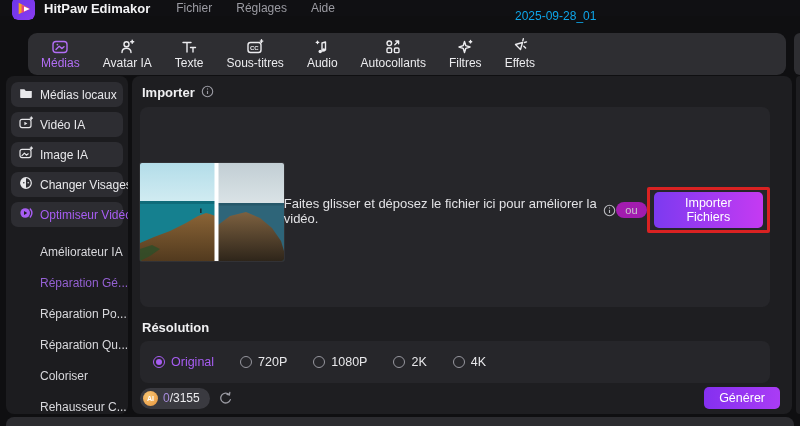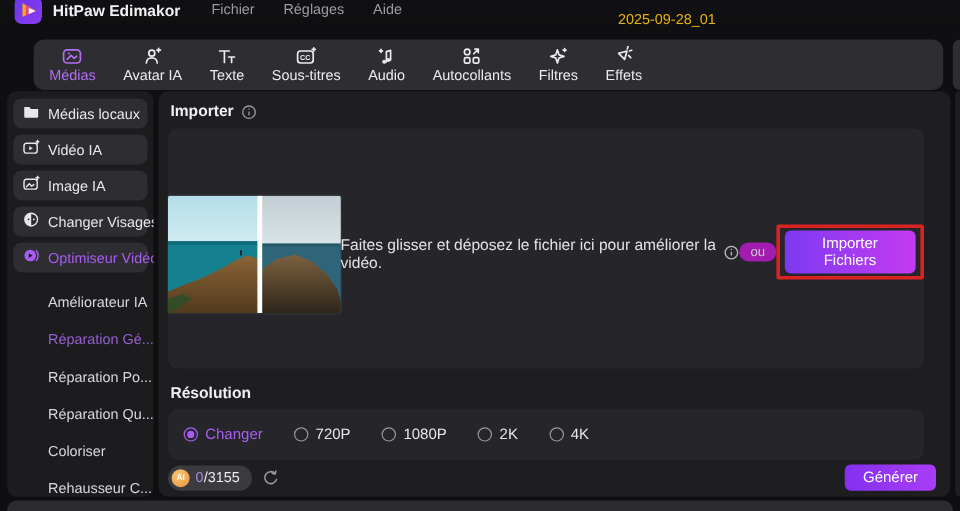--- a/index.html
+++ b/index.html
@@ -8,21 +8,21 @@
   .app { position:relative; width:800px; height:426px; background:#0f0f11; color:#e9e9ec; }
 
   
   .titlebar { position:absolute; top:0; left:0; width:800px; height:16px;
     display:flex; align-items:center; background:#101013; }
   .logo { width:23px; height:23px; margin-left:12px; border-radius:6px; flex:0 0 auto; }
   .app-name { margin-left:9px; font-size:13px; font-weight:bold; color:#f2f2f4; }
   .menu { display:flex; gap:24px; margin-left:26px; }
   .menu-item { font-size:12px; color:#9b9ba2; cursor:default; }
   .doc-title { position:absolute; left:515px; top:0; height:32px; display:flex;
-    align-items:center; font-size:12px; color:#eab308; }
+    align-items:center; font-size:12px; color:#0ea5e9; }
 
   
   .toolbar { position:absolute; top:33px; left:28px; width:758px; height:42px;
     background:#2e2e32; border-radius:9px; display:flex; align-items:center;
     padding-left:13px; gap:23px; }
   .toolbar-frag { position:absolute; top:33px; left:794px; width:6px; height:42px;
     background:#2e2e32; border-radius:8px 0 0 8px; }
   .tab { display:flex; flex-direction:column; align-items:center; gap:1px;
     color:#ececef; cursor:pointer; }
   .tab .ticon { height:17px; display:flex; align-items:center; }
@@ -40,21 +40,21 @@
   .sub-list { margin-top:9px; }
   .sub-item { height:31px; display:flex; align-items:center; padding-left:29px;
     font-size:12px; color:#d8d8dc; cursor:pointer; white-space:nowrap; }
   .sub-item.active { color:#9460d2; }
 
   
   .main { position:absolute; top:76px; left:132px; width:660px; height:338px;
     background:#1e1e21; border-radius:8px; }
   .main-frag { position:absolute; top:76px; left:796px; width:4px; height:338px;
     background:#1e1e21; border-radius:8px 0 0 8px; }
-  .section-title { display:flex; align-items:flex-end; gap:6px; margin:9px 0 0 10px;
+  .section-title { display:flex; align-items:flex-start; gap:6px; margin:9px 0 0 10px;
     font-size:13px; font-weight:bold; color:#f0f0f2; }
   .dropzone { margin:7px 22px 0 8px; height:200px; background:#26262a;
     border-radius:8px; display:flex; flex-direction:row; align-items:center; }
   .thumb { margin-top:9px; width:160px; height:98px; border-radius:2px; overflow:hidden;
     box-shadow:0 0 0 1px rgba(255,255,255,0.06); }
   .hint-row { margin-top:7px; display:flex; align-items:center; gap:6px;
     font-size:13px; color:#e2e2e5; }
   .or-pill { margin-top:6px; background:#a21caf; color:#c9c9ce; font-size:11px;
     padding:2px 9px; border-radius:9px; }
   .red-box { margin-top:6px; border:3px solid #d92222; border-radius:2px; padding:2px 4px; }
@@ -332,21 +332,21 @@
       </div>
     </div>
 
     <div class="section-title" style="margin-top:13px">
       <span>Résolution</span>
     </div>
 
     <div class="res-panel">
       <div class="res-option selected">
         <span class="radio"></span>
-        <span>Changer</span>
+        <span>Original</span>
       </div>
       <div class="res-option">
         <span class="radio"></span>
         <span>720P</span>
       </div>
       <div class="res-option">
         <span class="radio"></span>
         <span>1080P</span>
       </div>
       <div class="res-option">

